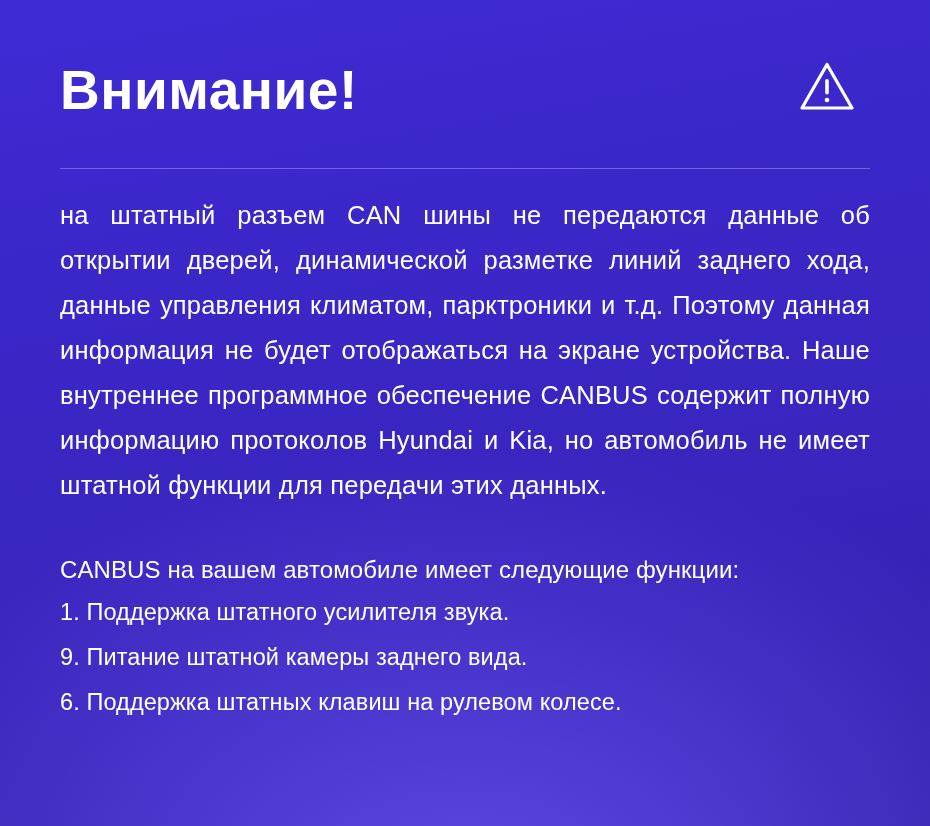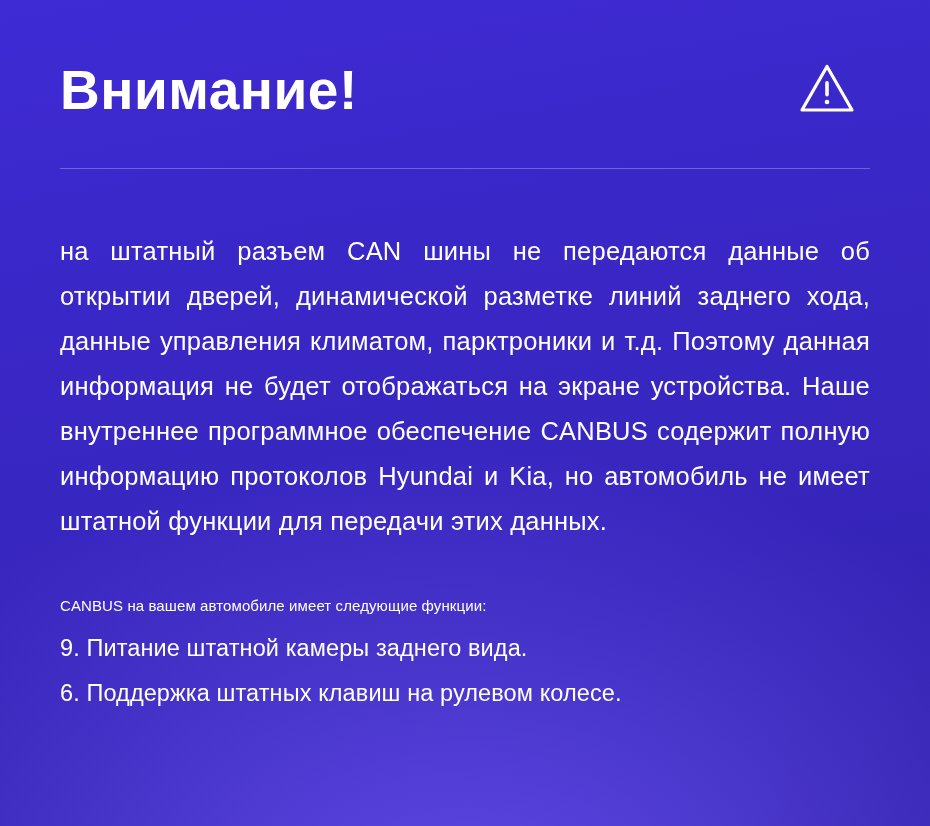--- a/index.html
+++ b/index.html
@@ -20,21 +20,21 @@
     box-sizing: border-box;
     padding: 52px 60px 0 60px;
     background:
       radial-gradient(120% 90% at 50% 110%, #5f4ae6 0%, rgba(95,74,230,0) 62%),
       linear-gradient(170deg, #3f2bd4 0%, #3a27c8 30%, #3826bf 58%, #2f1fa8 100%);
     color: #ffffff;
     overflow: hidden;
   }
   .header-row {
     display: flex;
-    align-items: flex-end;
+    align-items: flex-start;
     justify-content: space-between;
   }
   .title {
     font-size: 55px;
     font-weight: bold;
     letter-spacing: 0.5px;
     line-height: 1.05;
     margin: 0;
     padding-top: 10px;
     color: #ffffff;
@@ -43,35 +43,35 @@
     margin-top: 8px;
     margin-right: 14px;
   }
   .divider {
     margin-top: 48px;
     height: 1px;
     width: 100%;
     background: rgba(255,255,255,0.28);
   }
   .body-text {
-    margin-top: 60px;
+    margin-top: 24px;
     font-size: 25.5px;
     line-height: 45px;
     letter-spacing: 0.2px;
     font-weight: 500;
     color: #ffffff;
     text-align: justify;
     text-justify: inter-word;
     max-width: 812px;
   }
   .list-section {
     margin-top: 42px;
   }
   .list-intro {
-    font-size: 15px;
+    font-size: 24px;
     line-height: 40px;
     letter-spacing: 0.1px;
     font-weight: 500;
     color: #ffffff;
   }
   .list-item {
     font-size: 23.5px;
     line-height: 45px;
     letter-spacing: 0.1px;
     font-weight: 500;
@@ -93,17 +93,18 @@
       </svg>
     </span>
   </div>
 
   <div class="divider"></div>
 
   <p class="body-text">на штатный разъем CAN шины не передаются данные об открытии дверей, динамической разметке линий заднего хода, данные управления климатом, парктроники и т.д. Поэтому данная информация не будет отображаться на экране устройства. Наше внутреннее программное обеспечение CANBUS содержит полную информацию протоколов Hyundai и Kia, но автомобиль не имеет штатной функции для передачи этих данных.</p>
 
   <div class="list-section">
     <div class="list-intro">CANBUS на вашем автомобиле имеет следующие функции:</div>
+    <div class="list-item">1. Поддержка штатного усилителя звука.</div>
     <div class="list-item">9. Питание штатной камеры заднего вида.</div>
     <div class="list-item">6. Поддержка штатных клавиш на рулевом колесе.</div>
   </div>
 
 </div>
 
 </body></html>

